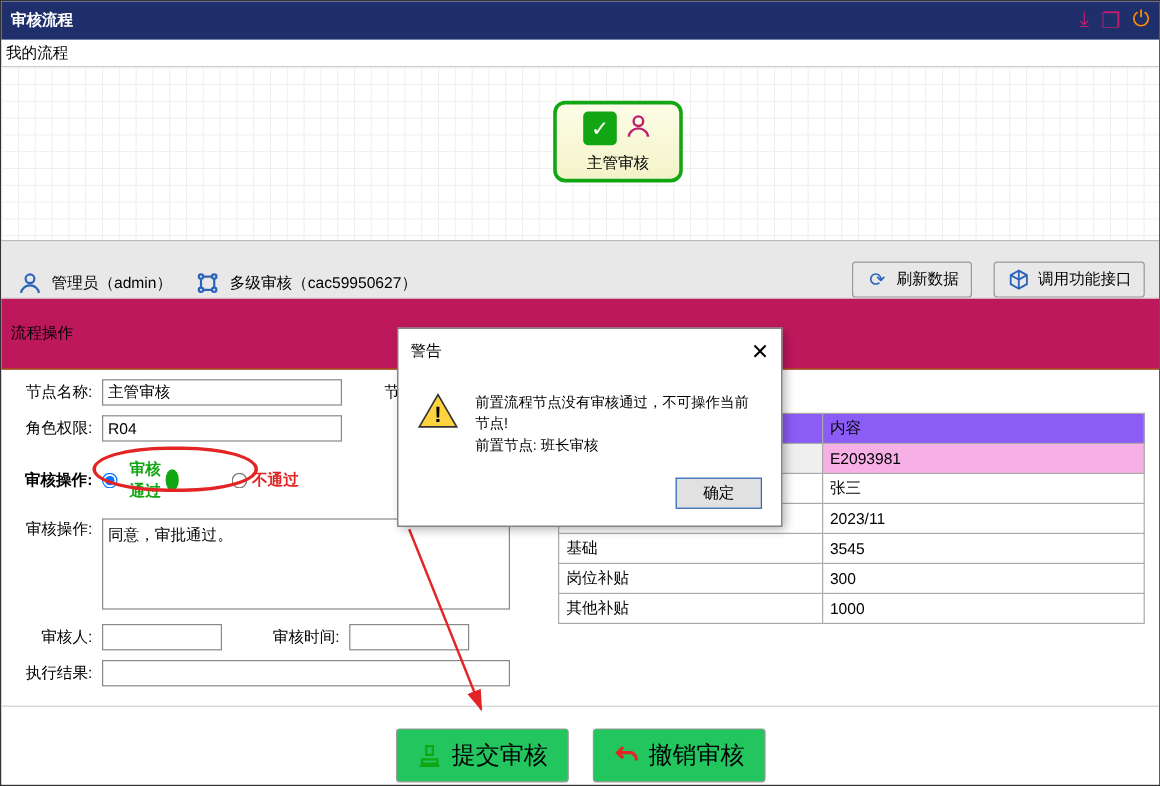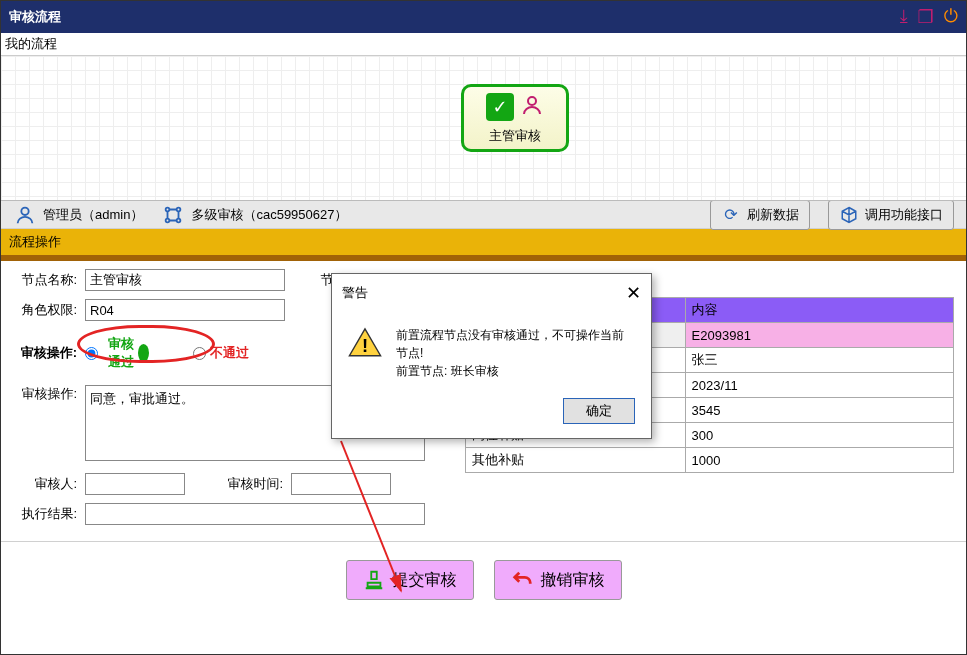--- a/index.html
+++ b/index.html
@@ -7,27 +7,27 @@
 .titlebar { background: #1e2f6b; color: #fff; height: 32px; display: flex; align-items: center; padding: 0 8px; justify-content: space-between; }
 .titlebar .title { font-weight: bold; }
 .titlebar .tbtns { display: flex; gap: 10px; }
 .titlebar .tbtns span { cursor: pointer; font-size: 18px; }
 .myflow { font-size: 13px; padding: 2px 4px; border-bottom: 1px solid #ccc; }
 .canvas { height: 145px; background-image: linear-gradient(#eee 1px, transparent 1px), linear-gradient(90deg, #eee 1px, transparent 1px); background-size: 14px 14px; position: relative; border-bottom: 1px solid #bbb; }
 .node { position: absolute; left: 460px; top: 28px; width: 108px; border: 3px solid #13a613; border-radius: 10px; background: linear-gradient(#fdfde7, #f3f3c9); padding: 6px 0 4px; text-align: center; }
 .node .icons { display: flex; justify-content: center; gap: 6px; margin-bottom: 6px; }
 .node .cb { width: 28px; height: 28px; background: #13a613; border-radius: 4px; display: flex; align-items: center; justify-content: center; color: #fff; font-size: 18px; }
 .node .pi { width: 24px; height: 24px; color: #c11e6f; font-size: 22px; }
-.infobar { height: 28px; background: #e8e8e8; display: flex; align-items: center; padding: 0 12px; gap: 18px; border-bottom: 1px solid #d0d0d0; }
+.infobar { height: 48px; background: #e8e8e8; display: flex; align-items: flex-end; padding: 0 12px; gap: 18px; border-bottom: 1px solid #d0d0d0; }
 .infobar .left { display: flex; align-items: center; gap: 18px; flex: 1; }
 .infobar .ig { display: flex; align-items: center; gap: 6px; }
 .infobar .ico { width: 24px; height: 24px; display: flex; align-items: center; justify-content: center; color: #2a64b8; font-size: 20px; }
 .infobar button { background: #e8e8e8; border: 1px solid #999; border-radius: 3px; padding: 4px 10px; display: flex; align-items: center; gap: 6px; cursor: pointer; font-size: 13px; }
 .infobar button .bico { width: 20px; height: 20px; color: #2a64b8; display: flex; align-items: center; justify-content: center; font-size: 16px; }
-.section-title { padding: 4px 8px; border-bottom: 6px solid #a16207; background: #eab308; }
+.section-title { padding: 20px 8px; border-bottom: 1px solid #a16207; background: #be185d; }
 .form-area { padding: 8px 12px; display: flex; gap: 12px; }
 .form-left { width: 440px; }
 .form-right { flex: 1; }
 .frow { display: flex; align-items: center; margin-bottom: 8px; gap: 8px; }
 .frow label { width: 64px; text-align: right; }
 .frow input[type=text] { border: 1px solid #888; padding: 2px 4px; height: 22px; font-size: 13px; }
 .w-long { width: 200px; }
 .w-short { width: 100px; }
 .radios { display: flex; align-items: center; gap: 14px; position: relative; }
 .highlight { border: 3px solid #e32424; border-radius: 50%/55%; width: 138px; height: 38px; position: absolute; left: -8px; top: -10px; pointer-events: none; }
@@ -39,21 +39,21 @@
 .tabs { display: flex; gap: 6px; margin-bottom: 4px; margin-left: 56px; }
 .tab { border-bottom: 2px solid #2a64b8; padding: 2px 10px; display: flex; align-items: center; gap: 4px; }
 .tab .tico { color: #2a64b8; }
 .tab.pink .tico { color: #c11e6f; }
 .table { border: 1px solid #666; border-collapse: collapse; width: 100%; font-size: 13px; }
 .table th, .table td { border: 1px solid #aaa; padding: 3px 6px; text-align: left; height: 22px; }
 .table th { background: #8b5cf6; font-weight: normal; }
 .table tr.sel td:first-child { background: #efefef; }
 .table tr.sel td:last-child { background: #f7b0e6; }
 .bottom-btns { display: flex; justify-content: center; gap: 20px; padding: 18px 0; border-top: 1px solid #d0d0d0; }
-.bottom-btns button { background: #f0abfc; border: 1px solid #999; border-radius: 3px; padding: 8px 16px; display: flex; align-items: center; gap: 8px; cursor: pointer; font-size: 16px; }
+.bottom-btns button { background: #22c55e; border: 1px solid #999; border-radius: 3px; padding: 8px 16px; display: flex; align-items: center; gap: 8px; cursor: pointer; font-size: 20px; }
 .bottom-btns .bico { width: 22px; height: 22px; display: flex; align-items: center; justify-content: center; font-size: 20px; }
 .bottom-btns .submit .bico { color: #13a613; }
 .bottom-btns .undo .bico { color: #e32424; }
 .dialog { position: absolute; left: 330px; top: 272px; width: 321px; background: #fff; border: 1px solid #666; box-shadow: 3px 3px 8px rgba(0,0,0,0.3); z-index: 100; }
 .dialog .dtitle { padding: 8px 10px; display: flex; justify-content: space-between; align-items: center; font-size: 13px; }
 .dialog .dtitle .x { font-size: 18px; cursor: pointer; font-weight: normal; }
 .dialog .dbody { padding: 14px 16px 10px; display: flex; gap: 14px; align-items: flex-start; }
 .dialog .warn-ico { width: 34px; height: 34px; display: flex; align-items: center; justify-content: center; font-size: 30px; }
 .dialog .msg { font-size: 12px; line-height: 1.5; }
 .dialog .dfoot { padding: 8px 16px 14px; text-align: right; }

